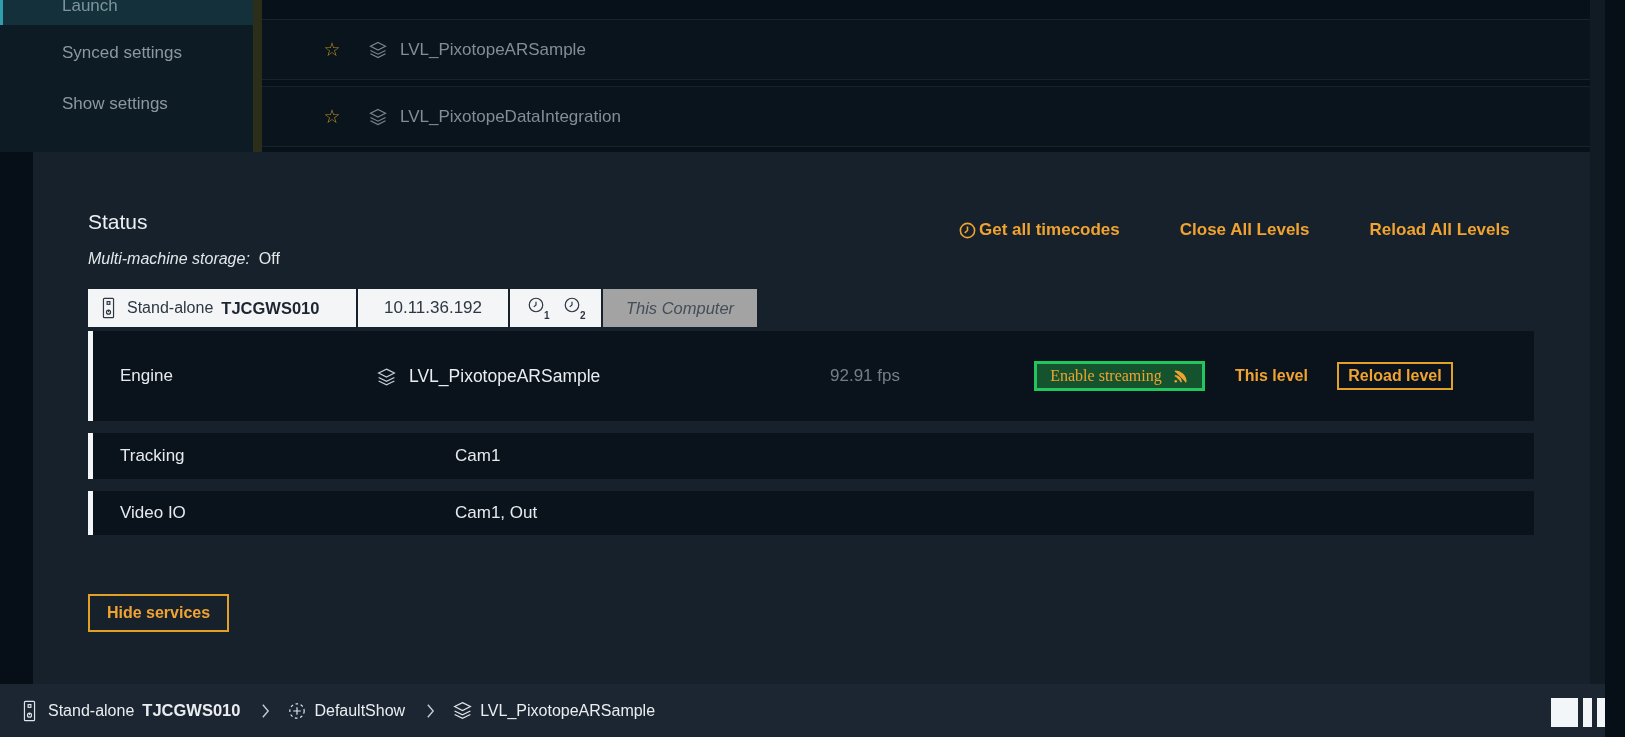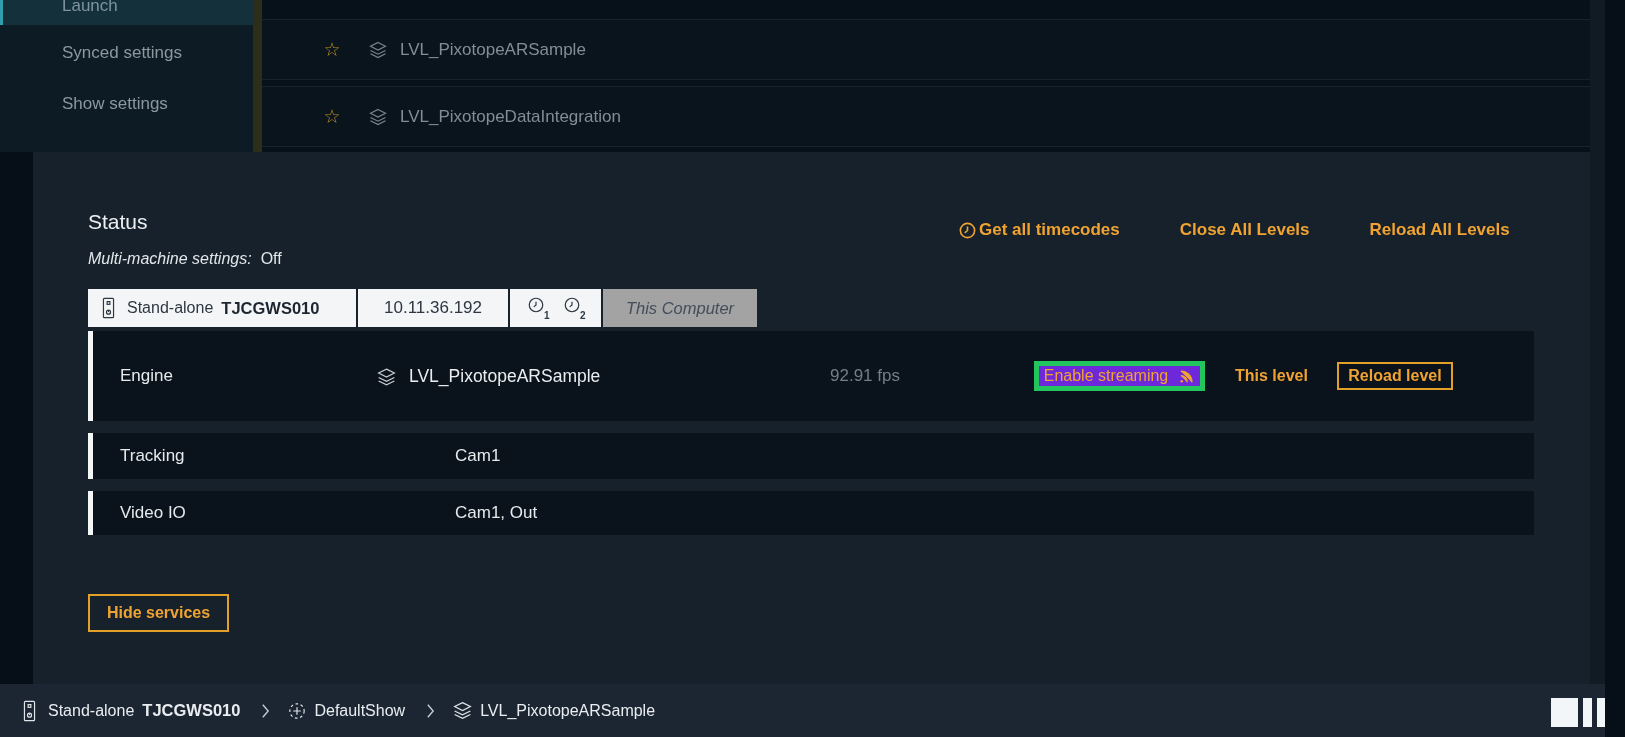--- a/index.html
+++ b/index.html
@@ -50,22 +50,22 @@
   .services { position:absolute; left:55px; top:179px; width:1446px; }
   .svc-row { position:relative; width:100%; background:#0a121b; margin-bottom:12px; }
   .svc-row::before { content:""; position:absolute; left:0; top:0; width:5px; height:100%; background:#f3f5f7; }
   .svc-name { position:absolute; left:32px; top:50%; transform:translateY(-50%); font-size:17px; color:#e6eaed; }
   .svc-value { position:absolute; left:367px; top:50%; transform:translateY(-50%); font-size:17px; color:#e6eaed; }
   .engine-level { position:absolute; left:262px; top:50%; transform:translateY(-50%); display:flex; align-items:center; }
   .engine-level .layers-icon svg { stroke:#c6ccd2; }
   .engine-level .lvl { margin-left:13px; font-size:17.5px; color:#e9edf0; }
   .fps { position:absolute; left:742px; top:50%; transform:translateY(-50%); font-size:17px; color:#747e88; }
   .btn-stream { position:absolute; left:946px; top:50%; transform:translateY(-50%); width:171px; height:30px;
-    background:#6d28d9; border:5px solid #22c55e; display:flex; align-items:center; justify-content:center; gap:10px;
-    color:#f0a330; font-size:16px; cursor:pointer; }
+    background:#14532d; border:3px solid #22c55e; display:flex; align-items:center; justify-content:center; gap:10px;
+    color:#f0a330; font-size:16px; cursor:pointer;font-family:Liberation Serif, serif; }
   .btn-stream svg { stroke:#f0a330; fill:#f0a330; }
   .txt-close-level { position:absolute; left:1147px; top:50%; transform:translateY(-50%);
     font-size:16px; font-weight:bold; color:#f0a330; cursor:pointer; }
   .btn-reload-level { position:absolute; left:1249px; top:50%; transform:translateY(-50%); width:116px; height:28px;
     border:2px solid #e2a126; display:flex; align-items:center; justify-content:center;
     color:#f0a330; font-size:16px; font-weight:bold; cursor:pointer; }
   .btn-hide { position:absolute; left:55px; top:442px; width:141px; height:38px; border:2px solid #e2a126;
     display:flex; align-items:center; justify-content:center; color:#f0a330; font-size:16px; font-weight:bold; cursor:pointer; }
   
   .status-bar { position:absolute; left:0; top:684px; width:1625px; height:53px; background:#1c2632;
@@ -118,21 +118,21 @@
         </svg>
       </span>
       <span class="level-name">LVL_PixotopeDataIntegration</span>
     </div>
   </div>
   <div class="right-strip"></div>
 
   <div class="status-panel">
     <div class="panel-title">Status</div>
     <div class="sync-line">
-      <span class="sync-label">Multi-machine settings:</span><span class="sync-value">Off</span>
+      <span class="sync-label">Multi-machine storage:</span><span class="sync-value">Off</span>
     </div>
 
     <div class="panel-actions">
       <div class="link-btn">
         <span>
           <svg width="19" height="19" viewBox="0 0 24 24" fill="none" stroke-width="2">
             <circle cx="12" cy="12" r="9"></circle>
               <path d="M12 7 L12 12 L8.5 15"></path>
           </svg>
         </span>

